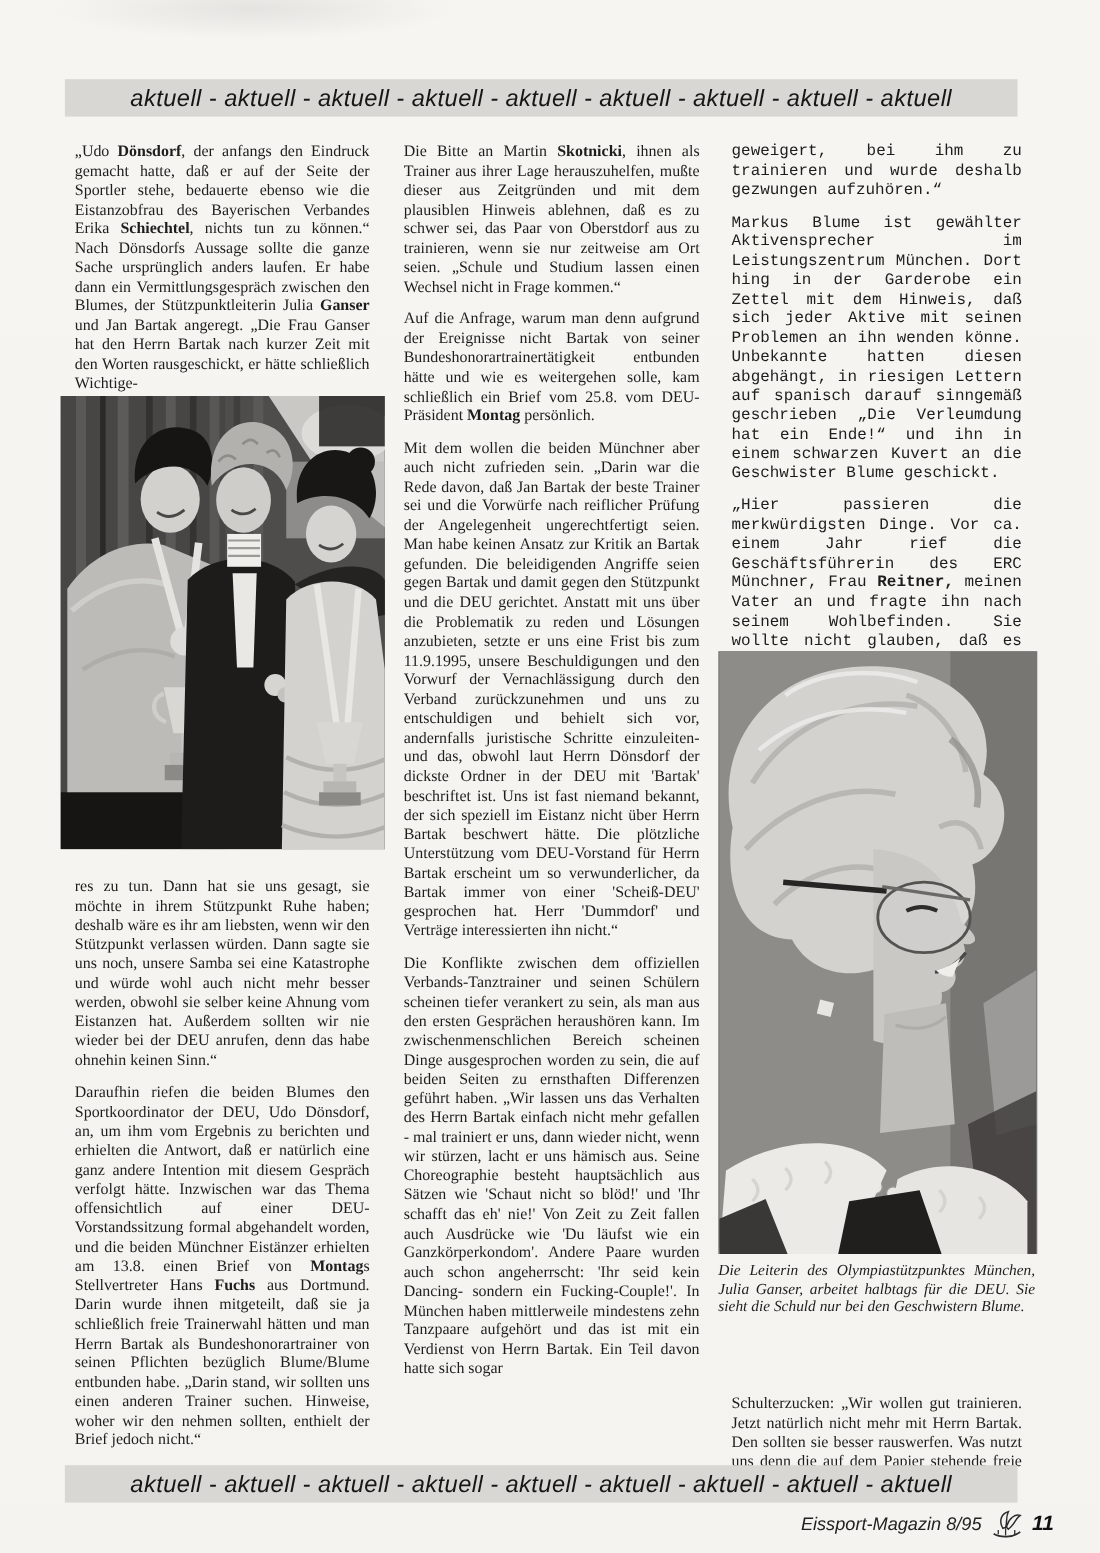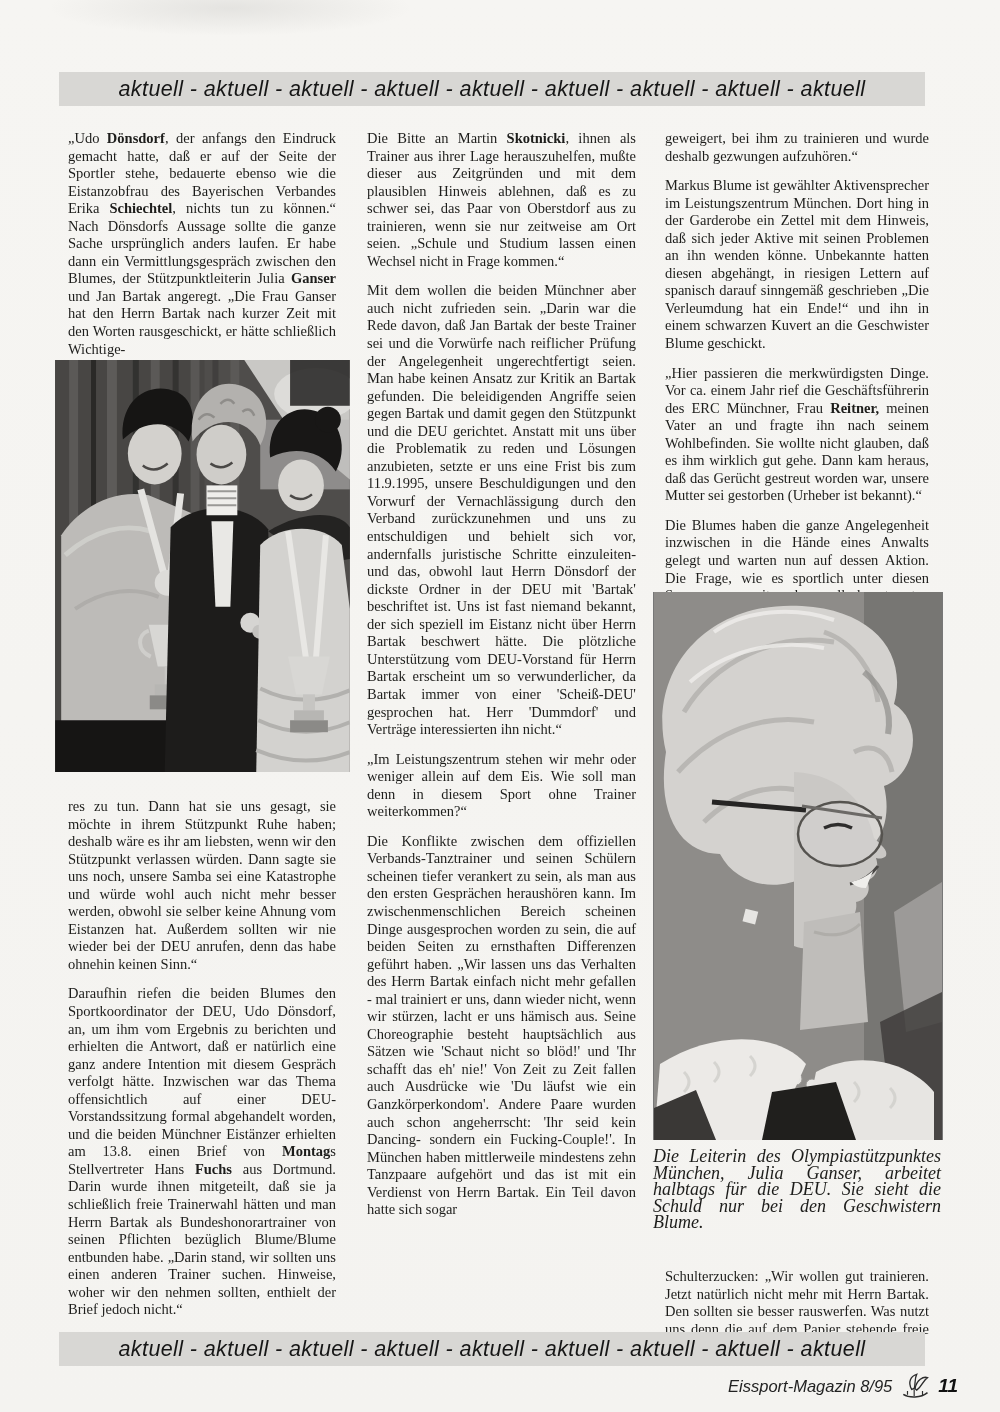--- a/index.html
+++ b/index.html
@@ -33,21 +33,21 @@
     text-align:justify;
     color:#1d1d1b;
   }
   .colblock p.para{margin:12px;padding:0;}
   .photo{
     position:absolute;overflow:hidden;background:#777;
   }
   .photo svg{display:block;}
   .caption{
     position:absolute;
-    font-style:italic;font-size:18px;line-height:16.6px;
+    font-style:italic;font-size:14px;line-height:16.6px;
     text-align:justify;color:#1d1d1b;
   }
   .footer-meta{
     position:absolute;top:1372px;left:0;width:958px;
     display:flex;align-items:center;justify-content:flex-end;gap:8px;
     font-family:"Liberation Sans", sans-serif;
     font-size:16.5px;color:#222;font-style:italic;
   }
   .page-number{font-weight:bold;font-size:19px;color:#111;}
   .logo{width:30px;height:28px;}
@@ -129,26 +129,26 @@
     </svg>
   </figure>
 
   <div class="colblock" style="left:56px;top:786px;width:292px;">
       <p class="para">res zu tun. Dann hat sie uns gesagt, sie möchte in ihrem Stützpunkt Ruhe haben; deshalb wäre es ihr am liebsten, wenn wir den Stützpunkt verlassen würden. Dann sagte sie uns noch, unsere Samba sei eine Katastrophe und würde wohl auch nicht mehr besser werden, obwohl sie selber keine Ahnung vom Eistanzen hat. Außerdem sollten wir nie wieder bei der DEU anrufen, denn das habe ohnehin keinen Sinn.“</p>
       <p class="para">Daraufhin riefen die beiden Blumes den Sportkoordinator der DEU, Udo Dönsdorf, an, um ihm vom Ergebnis zu berichten und erhielten die Antwort, daß er natürlich eine ganz andere Intention mit diesem Gespräch verfolgt hätte. Inzwischen war das Thema offensichtlich auf einer DEU-Vorstandssitzung formal abgehandelt worden, und die beiden Münchner Eistänzer erhielten am 13.8. einen Brief von <b>Montag</b>s Stellvertreter Hans <b>Fuchs</b> aus Dortmund. Darin wurde ihnen mitgeteilt, daß sie ja schließlich freie Trainerwahl hätten und man Herrn Bartak als Bundeshonorartrainer von seinen Pflichten bezüglich Blume/Blume entbunden habe. „Darin stand, wir sollten uns einen anderen Trainer suchen. Hinweise, woher wir den nehmen sollten, enthielt der Brief jedoch nicht.“</p>
     </div>
 
   <div class="colblock" style="left:355px;top:118px;width:293px;">
       <p class="para">Die Bitte an Martin <b>Skotnicki</b>, ihnen als Trainer aus ihrer Lage herauszuhelfen, mußte dieser aus Zeitgründen und mit dem plausiblen Hinweis ablehnen, daß es zu schwer sei, das Paar von Oberstdorf aus zu trainieren, wenn sie nur zeitweise am Ort seien. „Schule und Studium lassen einen Wechsel nicht in Frage kommen.“</p>
+      <p class="para">Auf die Anfrage, warum man denn aufgrund der Ereignisse nicht Bartak von seiner Bundeshonorartrainertätigkeit entbunden hätte und wie es weitergehen solle, kam schließlich ein Brief vom 25.8. vom DEU-Präsident <b>Montag</b> persönlich.</p>
       <p class="para">Mit dem wollen die beiden Münchner aber auch nicht zufrieden sein. „Darin war die Rede davon, daß Jan Bartak der beste Trainer sei und die Vorwürfe nach reiflicher Prüfung der Angelegenheit ungerechtfertigt seien. Man habe keinen Ansatz zur Kritik an Bartak gefunden. Die beleidigenden Angriffe seien gegen Bartak und damit gegen den Stützpunkt und die DEU gerichtet. Anstatt mit uns über die Problematik zu reden und Lösungen anzubieten, setzte er uns eine Frist bis zum 11.9.1995, unsere Beschuldigungen und den Vorwurf der Vernachlässigung durch den Verband zurückzunehmen und uns zu entschuldigen und behielt sich vor, andernfalls juristische Schritte einzuleiten- und das, obwohl laut Herrn Dönsdorf der dickste Ordner in der DEU mit 'Bartak' beschriftet ist. Uns ist fast niemand bekannt, der sich speziell im Eistanz nicht über Herrn Bartak beschwert hätte. Die plötzliche Unterstützung vom DEU-Vorstand für Herrn Bartak erscheint um so verwunderlicher, da Bartak immer von einer 'Scheiß-DEU' gesprochen hat. Herr 'Dummdorf' und Verträge interessierten ihn nicht.“</p>
-      <p class="para">„Im Leistungszentrum stehen wir mehr oder weniger allein auf dem Eis. Wie soll man denn in diesem Sport ohne Trainer weiterkommen?“</p>
       <p class="para">Die Konflikte zwischen dem offiziellen Verbands-Tanztrainer und seinen Schülern scheinen tiefer verankert zu sein, als man aus den ersten Gesprächen heraushören kann. Im zwischenmenschlichen Bereich scheinen Dinge ausgesprochen worden zu sein, die auf beiden Seiten zu ernsthaften Differenzen geführt haben. „Wir lassen uns das Verhalten des Herrn Bartak einfach nicht mehr gefallen - mal trainiert er uns, dann wieder nicht, wenn wir stürzen, lacht er uns hämisch aus. Seine Choreographie besteht hauptsächlich aus Sätzen wie 'Schaut nicht so blöd!' und 'Ihr schafft das eh' nie!' Von Zeit zu Zeit fallen auch Ausdrücke wie 'Du läufst wie ein Ganzkörperkondom'. Andere Paare wurden auch schon angeherrscht: 'Ihr seid kein Dancing- sondern ein Fucking-Couple!'. In München haben mittlerweile mindestens zehn Tanzpaare aufgehört und das ist mit ein Verdienst von Herrn Bartak. Ein Teil davon hatte sich sogar</p>
     </div>
 
-  <div class="colblock" style="left:653px;top:118px;width:288px;">
+  <div class="colblock" style="left:653px;top:118px;width:288px;font-family:Liberation Mono, monospace;">
       <p class="para">geweigert, bei ihm zu trainieren und wurde deshalb gezwungen aufzuhören.“</p>
       <p class="para">Markus Blume ist gewählter Aktivensprecher im Leistungszentrum München. Dort hing in der Garderobe ein Zettel mit dem Hinweis, daß sich jeder Aktive mit seinen Problemen an ihn wenden könne. Unbekannte hatten diesen abgehängt, in riesigen Lettern auf spanisch darauf sinngemäß geschrieben „Die Verleumdung hat ein Ende!“ und ihn in einem schwarzen Kuvert an die Geschwister Blume geschickt.</p>
       <p class="para">„Hier passieren die merkwürdigsten Dinge. Vor ca. einem Jahr rief die Geschäftsführerin des ERC Münchner, Frau <b>Reitner,</b> meinen Vater an und fragte ihn nach seinem Wohlbefinden. Sie wollte nicht glauben, daß es ihm wirklich gut gehe. Dann kam heraus, daß das Gerücht gestreut worden war, unsere Mutter sei gestorben (Urheber ist bekannt).“</p>
       <p class="para">Die Blumes haben die ganze Angelegenheit inzwischen in die Hände eines Anwalts gelegt und warten nun auf dessen Aktion. Die Frage, wie es sportlich unter diesen Spannungen weitergehen soll, beantworten sie mit einem</p>
     </div>
 
   <figure class="photo" style="left:653px;top:592px;width:290px;height:548px;margin:0;">
     <svg width="290" height="548" viewBox="0 0 288 548">
       <rect width="288" height="548" fill="#8e8c89"></rect>
       <rect x="210" y="0" width="78" height="548" fill="#6e6c69" opacity=".7"></rect>

